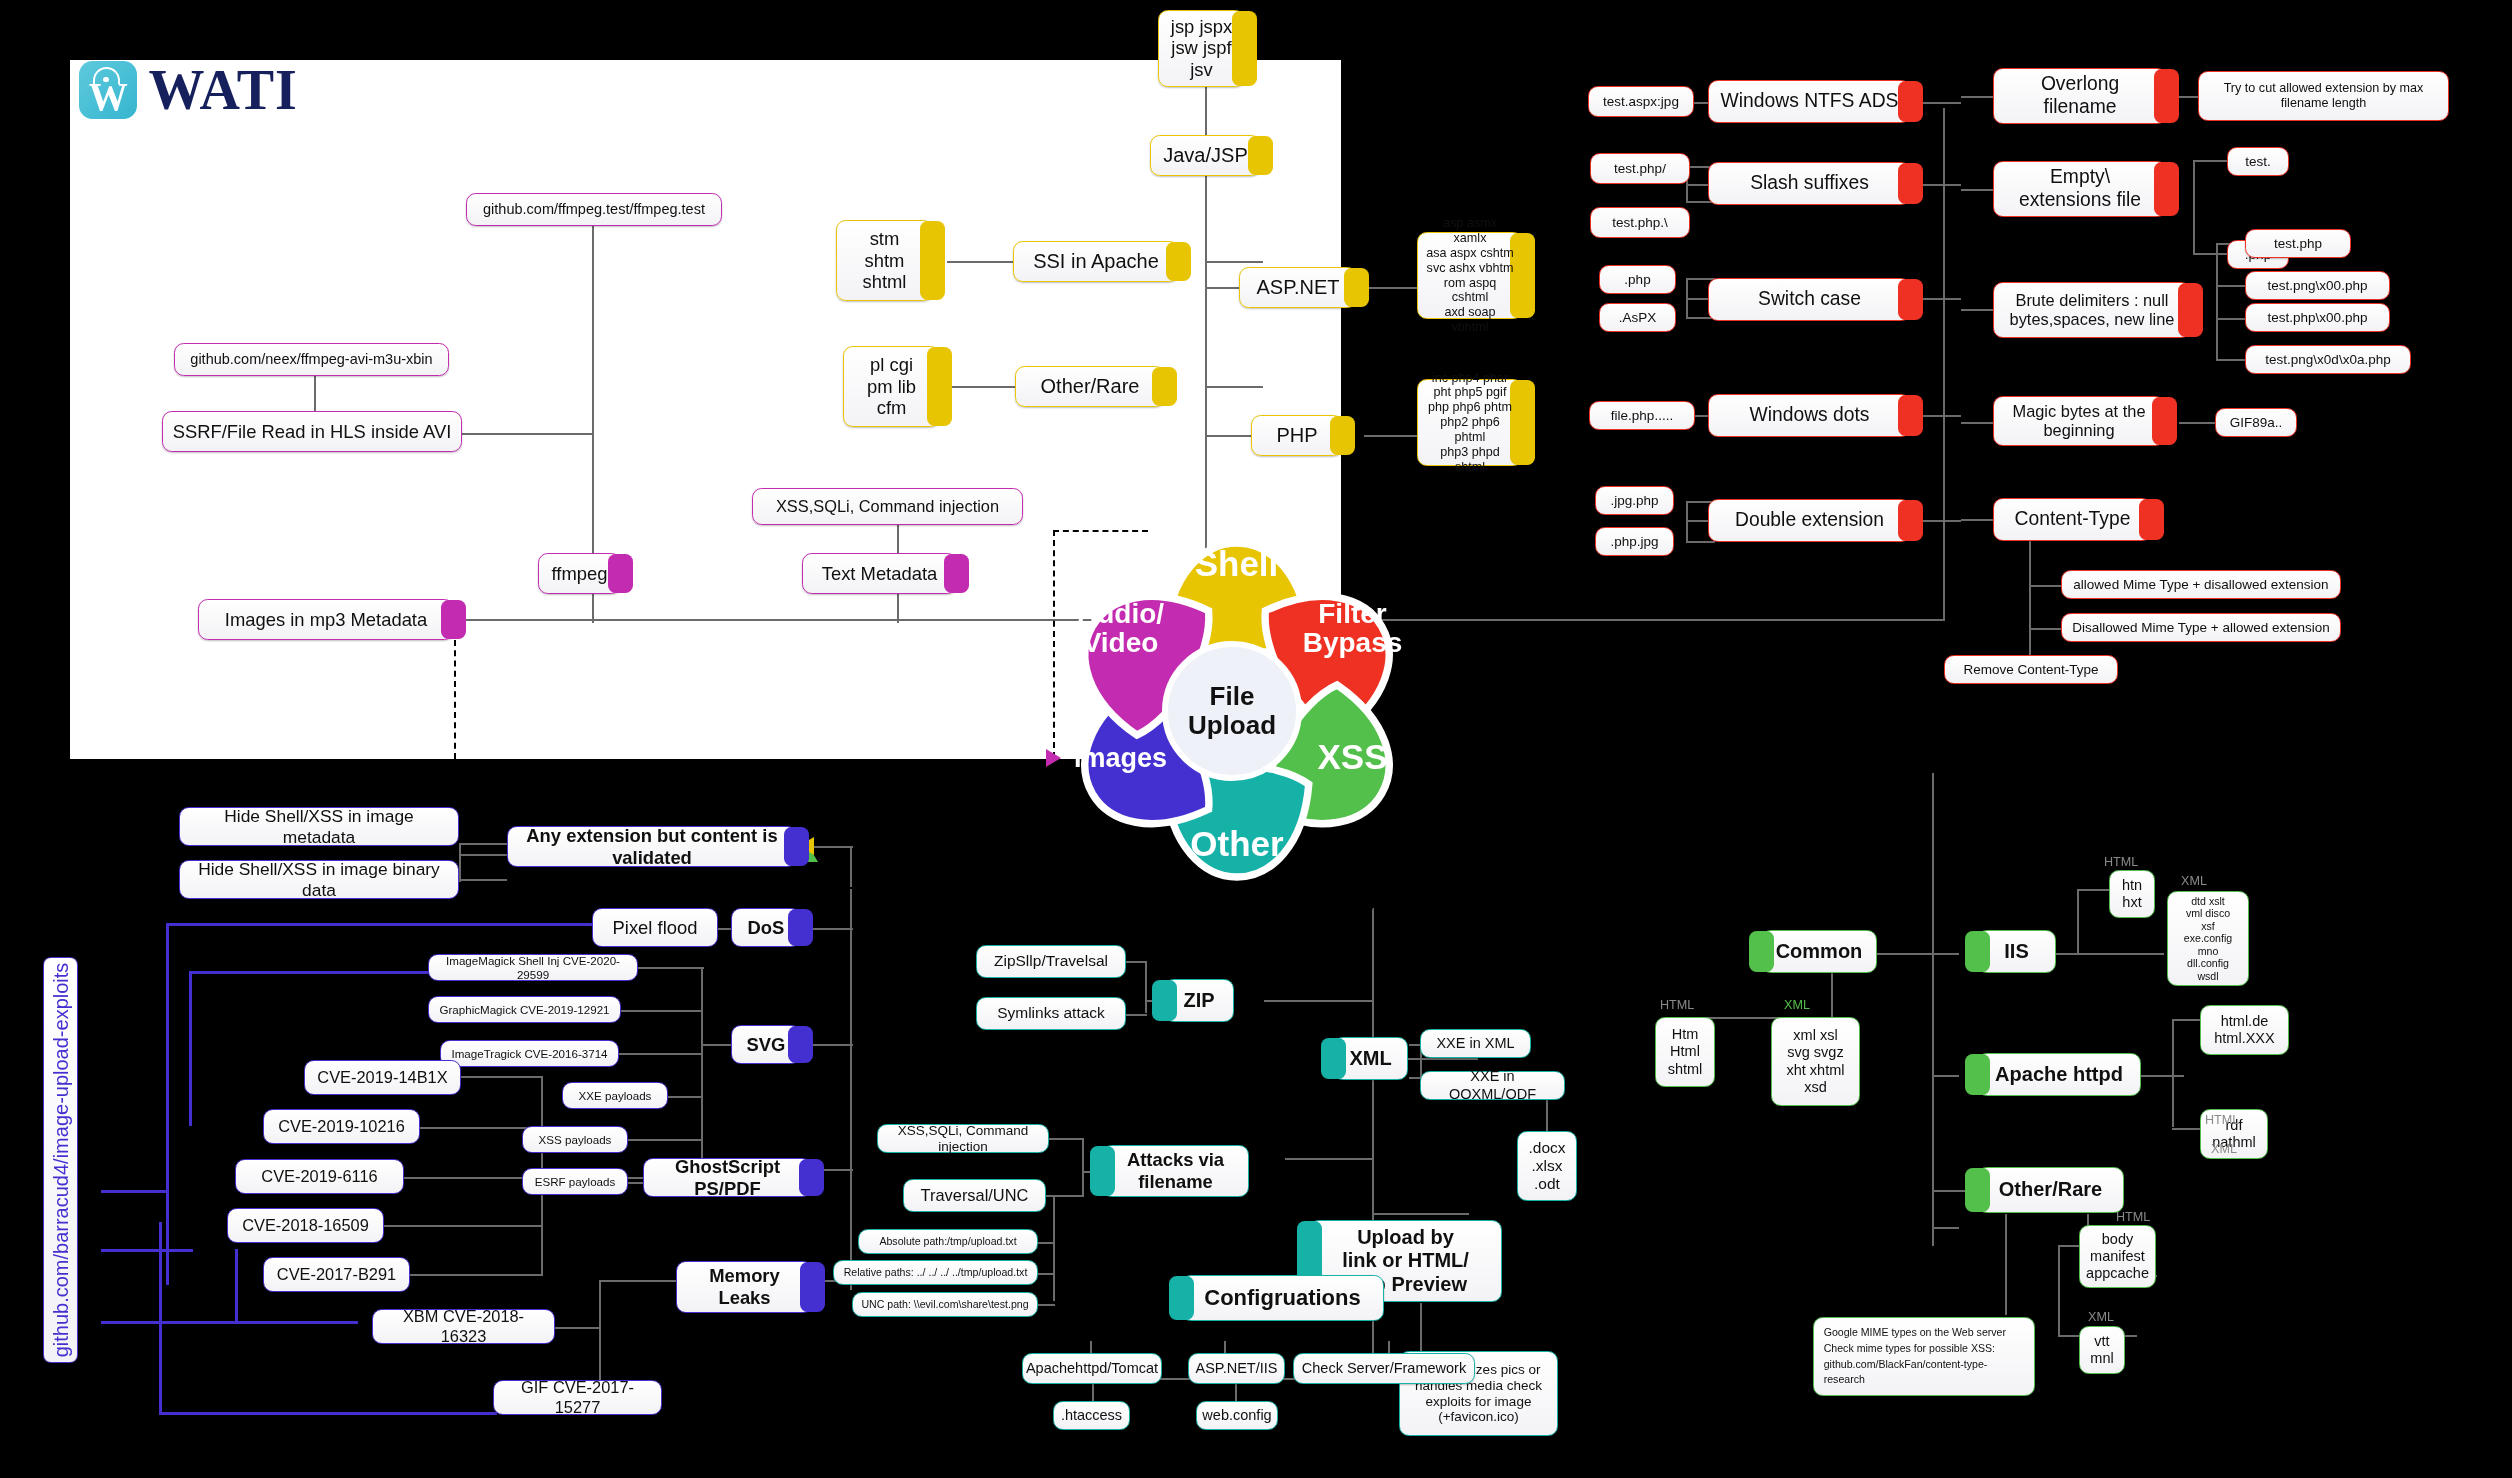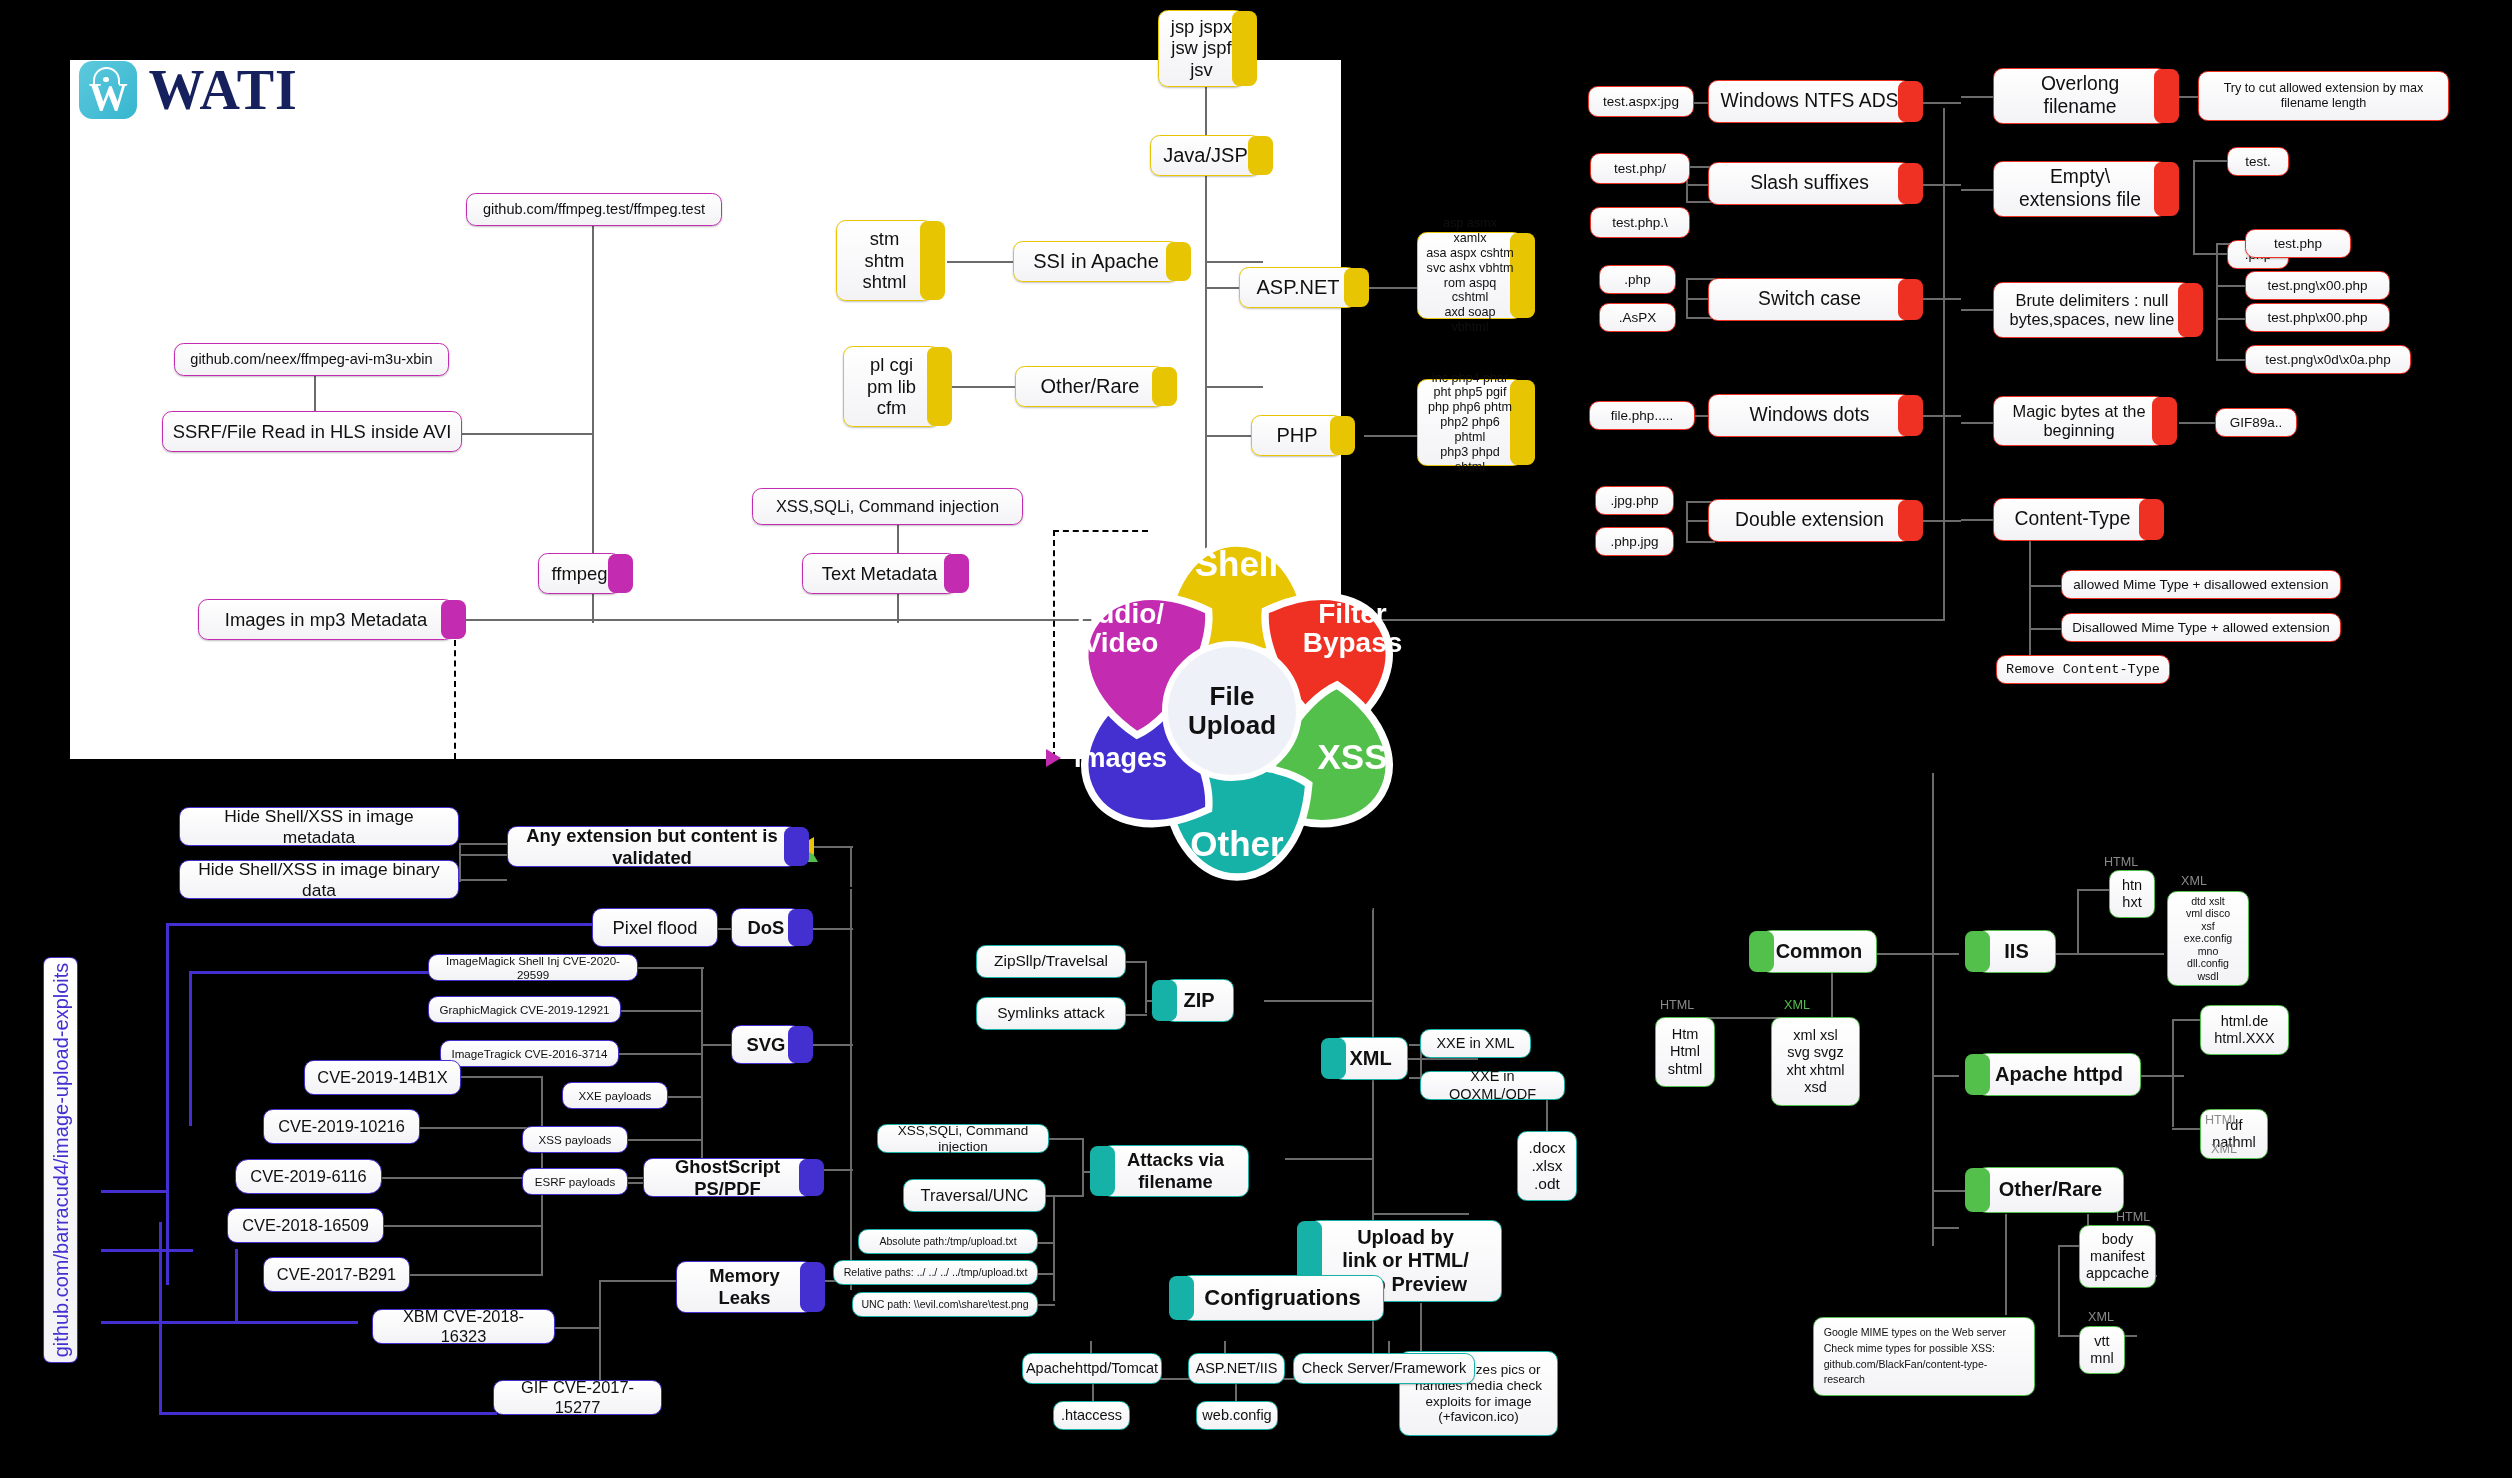--- a/index.html
+++ b/index.html
@@ -295,21 +295,21 @@
   <div class="node c-plain-red" style="left:1595px; top:527px; width:79px; height:29px; font-size:13.5px;">.php.jpg</div>
   <div class="node c-red tab-r" style="left:1708px; top:499px; width:203px; height:43px; font-size:19.3px;">Double extension</div>
 
   <div class="node c-red tab-r" style="left:1993px; top:498px; width:159px; height:43px; font-size:19.3px;">Content-Type</div>
   <div class="ln v" style="left:2029px; top:540px; height:130px;"></div>
   <div class="ln h" style="left:2029px; top:585px; width:34px;"></div>
   <div class="ln h" style="left:2029px; top:628px; width:34px;"></div>
   <div class="ln h" style="left:2029px; top:670px; width:34px;"></div>
   <div class="node c-plain-red" style="left:2061px; top:570px; width:280px; height:29px; font-size:13.5px;">allowed Mime Type + disallowed extension</div>
   <div class="node c-plain-red" style="left:2061px; top:613px; width:280px; height:29px; font-size:13.5px;">Disallowed Mime Type + allowed extension</div>
-  <div class="node c-plain-red" style="left:1996px; top:655px; width:174px; height:29px; font-size:13.5px;font-family:Liberation Mono, monospace;">Remove Content-Type</div>
+  <div class="node c-plain-red" style="left:1944px; top:655px; width:174px; height:29px; font-size:13.5px;">Remove Content-Type</div>
 
   <div class="vert-box" style="left:43px; top:957px; width:35px; height:406px;">
     <span>github.com/barracud4/image-upload-exploits</span>
   </div>
 
   <div class="node c-plain-indigo" style="left:179px; top:807px; width:280px; height:39px; font-size:17.4px;">Hide Shell/XSS in image metadata</div>
   <div class="node c-plain-indigo" style="left:179px; top:860px; width:280px; height:39px; font-size:17.4px;">Hide Shell/XSS in image binary data</div>
   <div class="node c-indigo tab-r" style="left:507px; top:826px; width:290px; height:41px; font-size:18.4px; font-weight:700;">Any extension but content is validated</div>
 
   <div class="ln" style="left:459px; top:843px; width:48px; height:1.9px;"></div>
@@ -354,21 +354,21 @@
   <div class="ln h" style="left:618px; top:1053px; width:85px;"></div>
   <div class="ln h" style="left:628px; top:1096px; width:75px;"></div>
   <div class="ln h" style="left:628px; top:1139px; width:75px;"></div>
   <div class="ln h" style="left:628px; top:1182px; width:75px;"></div>
   <div class="ln h" style="left:701px; top:1044px; width:34px;"></div>
 
   <div class="node c-indigo tab-r" style="left:731px; top:1025px; width:70px; height:39px; font-size:18.4px; font-weight:700;">SVG</div>
 
   <div class="node c-plain-indigo" style="left:304px; top:1060px; width:157px; height:35px; font-size:16.4px;">CVE-2019-14B1X</div>
   <div class="node c-plain-indigo" style="left:263px; top:1109px; width:157px; height:35px; font-size:16.4px;">CVE-2019-10216</div>
-  <div class="node c-plain-indigo" style="left:235px; top:1159px; width:147px; height:35px; font-size:16.4px;border-radius:13px;">CVE-2019-6116</div>
+  <div class="node c-plain-indigo" style="left:235px; top:1159px; width:169px; height:35px; font-size:16.4px;">CVE-2019-6116</div>
   <div class="node c-plain-indigo" style="left:227px; top:1208px; width:157px; height:35px; font-size:16.4px;">CVE-2018-16509</div>
   <div class="node c-plain-indigo" style="left:263px; top:1257px; width:147px; height:35px; font-size:16.4px;">CVE-2017-B291</div>
 
   <div class="ln v" style="left:541px; top:1076px; height:198px;"></div>
   <div class="ln h" style="left:461px; top:1076px; width:82px;"></div>
   <div class="ln h" style="left:419px; top:1127px; width:124px;"></div>
   <div class="ln h" style="left:382px; top:1177px; width:161px;"></div>
   <div class="ln h" style="left:384px; top:1225px; width:159px;"></div>
   <div class="ln h" style="left:410px; top:1274px; width:133px;"></div>
   <div class="ln h" style="left:541px; top:1177px; width:222px;"></div>

